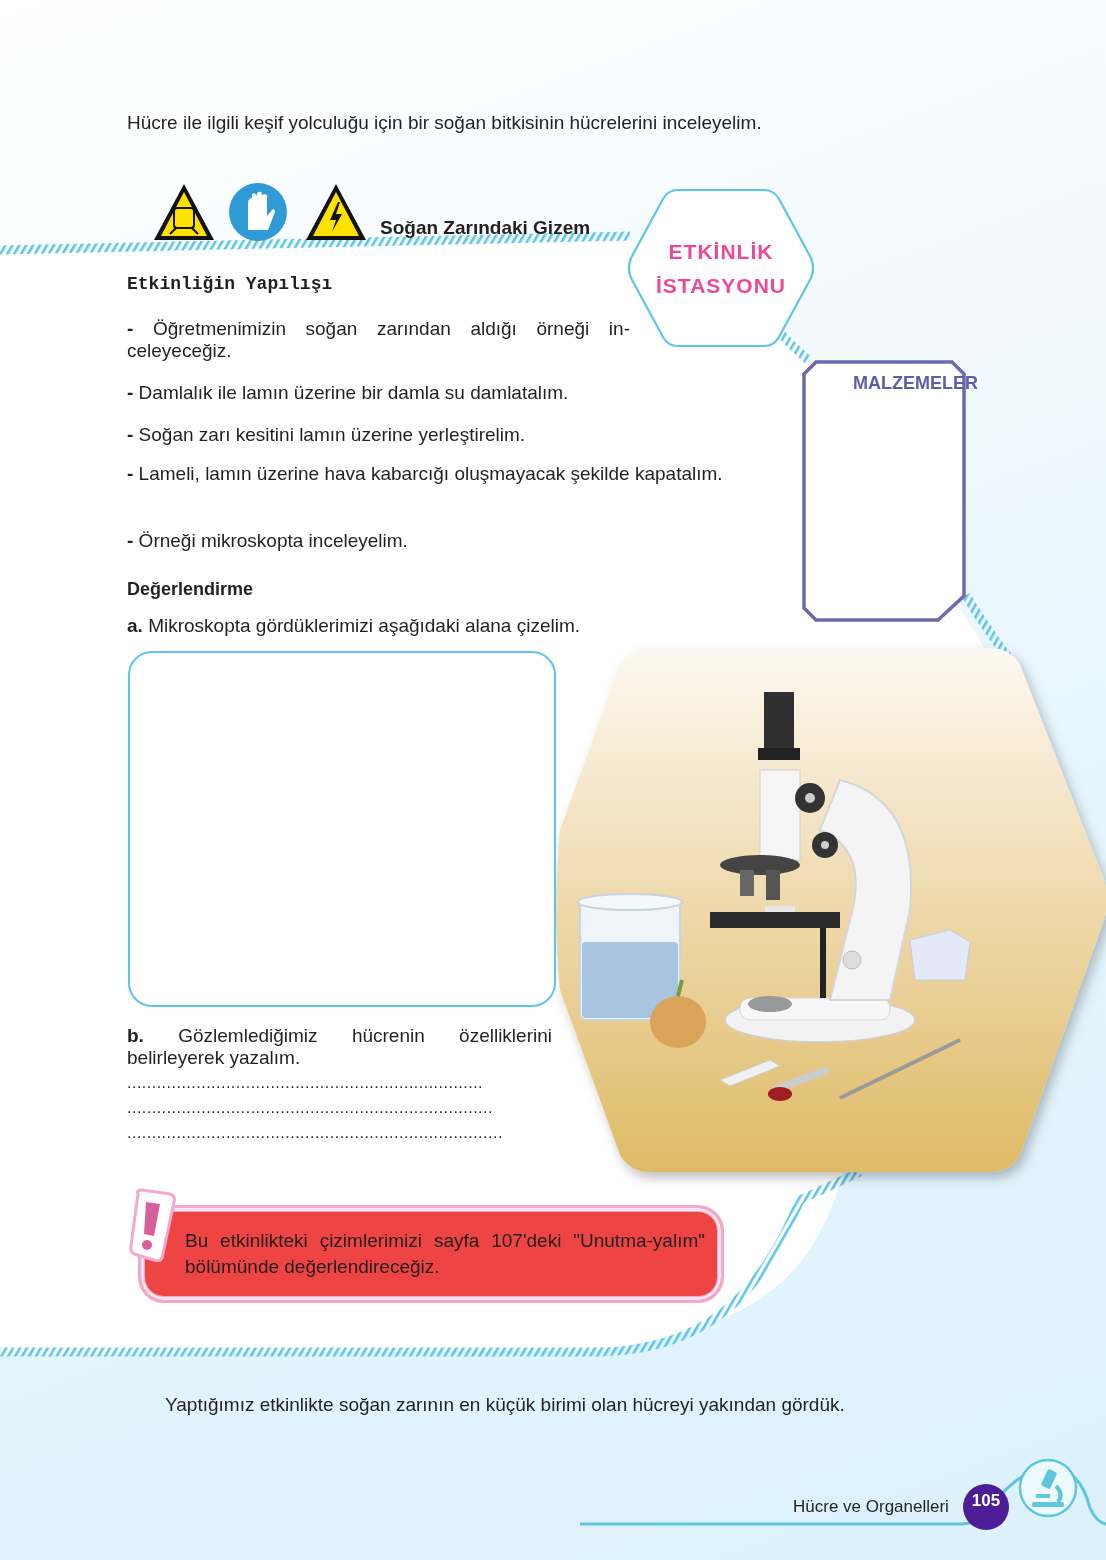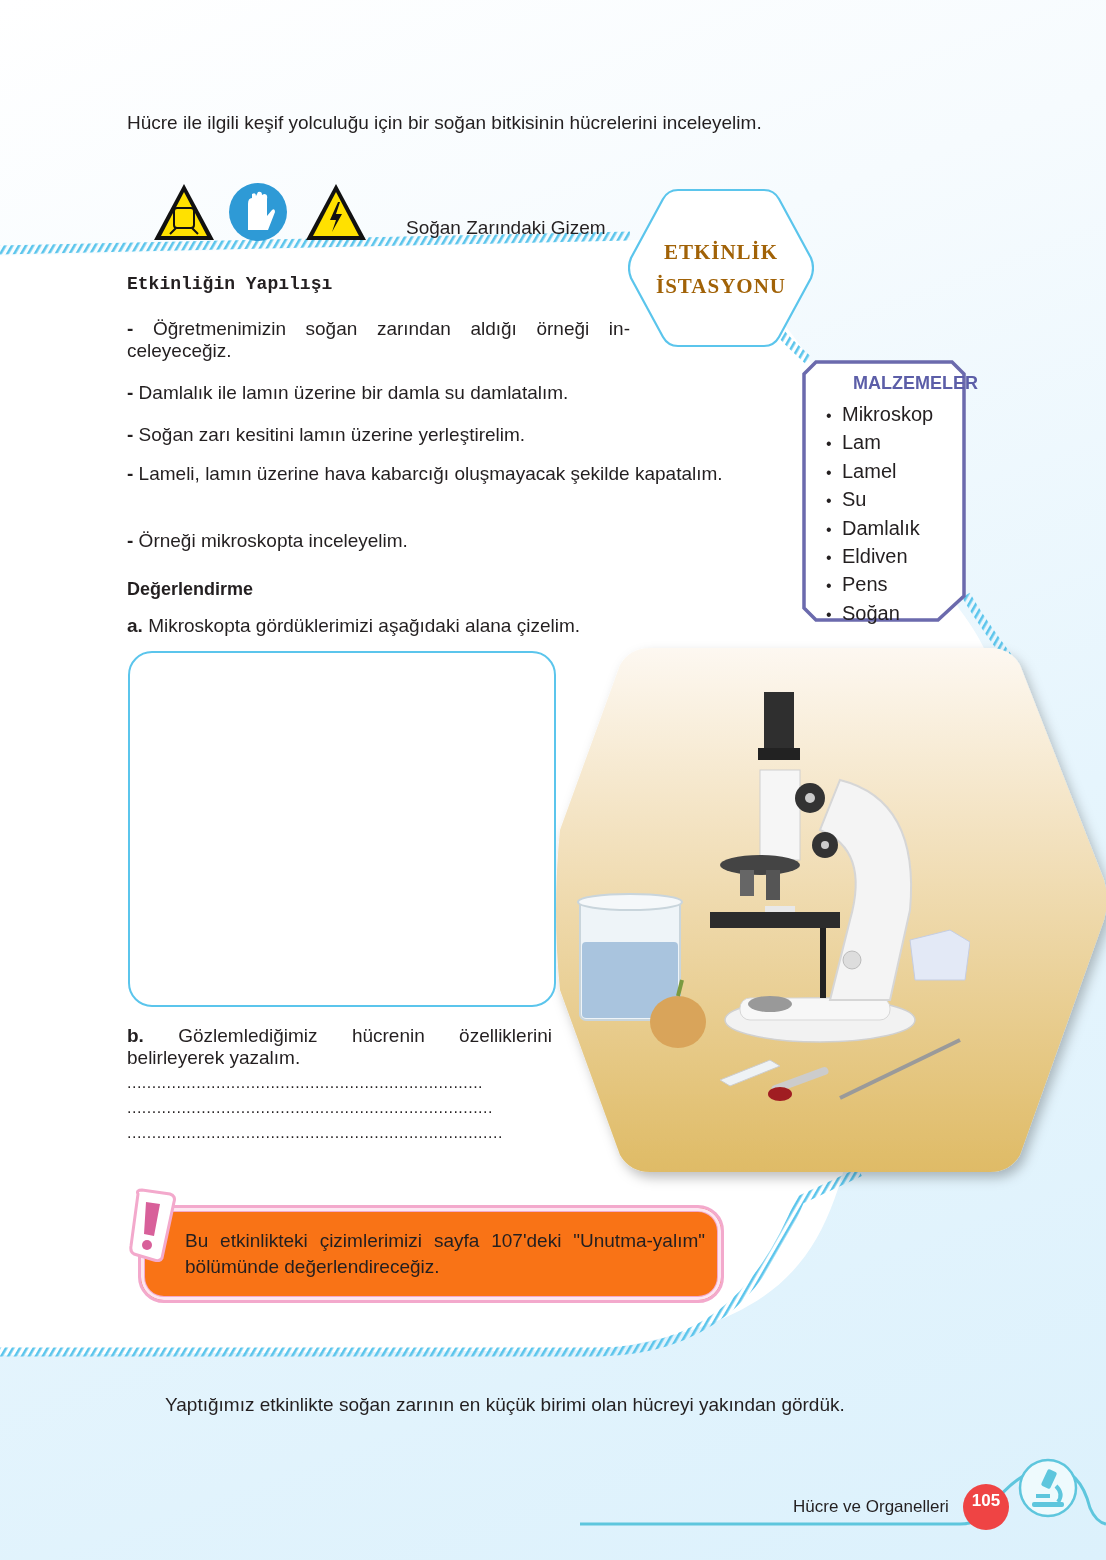--- a/index.html
+++ b/index.html
@@ -5,39 +5,39 @@
   html, body { margin:0; padding:0; }
   body {
     width:1106px; height:1560px; position:relative; overflow:hidden;
     font-family:"Liberation Sans", sans-serif; color:#231f20;
     background: linear-gradient(160deg, #ffffff 0%, #f6fbfe 25%, #e6f5fd 60%, #dcf1fc 100%);
   }
   .abs { position:absolute; }
   .intro { left:127px; top:112px; font-size:19px; }
   
   .white-region { left:0; top:0; width:1106px; height:1560px; pointer-events:none; }
-  .activity-title { left:380px; top:217px; font-size:19px; font-weight:normal;margin-left:26px; }
+  .activity-title { left:380px; top:217px; font-size:19px; font-weight:bold; }
   .icons { left:152px; top:182px; display:flex; gap:12px; }
   .icon-box { width:64px; height:60px; position:relative; }
   .hexa-label { left:628px; top:188px; width:186px; height:160px; }
-  .hexa-text { position:absolute; left:0; width:186px; text-align:center; color:#a16207; font-weight:bold; font-size:21px; letter-spacing:1px;font-family:Liberation Serif, serif; }
+  .hexa-text { position:absolute; left:0; width:186px; text-align:center; color:#ec4899; font-weight:bold; font-size:21px; letter-spacing:1px; }
   .section-head { font-weight:bold; font-size:18px; }
   .para { font-size:19px; line-height:22px; }
   .para b { font-weight:bold; }
   .materials { left:802px; top:360px; width:164px; height:262px; }
   .mat-title { position:absolute; left:0; top:13px; width:164px; text-align:right; color:#5c5ea8; font-weight:bold; font-size:18px;padding-left:12px; }
   .mat-list { position:absolute; left:24px; top:41px; margin:0; padding:0; list-style:none; font-size:20px; line-height:26.4px; }
   .mat-list li::before { content:"•"; display:inline-block; width:16px; font-size:16px; }
   .draw-box { left:128px; top:651px; width:424px; height:352px; border:2px solid #5bc5ec; border-radius:24px; background:#fff; }
   .dots { font-size:16px; letter-spacing:0.5px; color:#231f20; white-space:nowrap; overflow:hidden; }
-  .note { left:138px; top:1205px; width:580px; height:92px; border:3px solid #f3a9cc; border-radius:26px; background:#f97316; box-shadow: inset 0 0 0 3px #fde6f1, inset 0 0 0 4px #f3a9cc; }
+  .note { left:138px; top:1205px; width:580px; height:92px; border:3px solid #f3a9cc; border-radius:26px; background:#ef4444; box-shadow: inset 0 0 0 3px #fde6f1, inset 0 0 0 4px #f3a9cc; }
   .note-text { position:absolute; left:44px; top:20px; width:520px; font-size:19px; line-height:26px; text-align:justify; }
   .closing { left:127px; top:1394px; font-size:19px;margin-left:38px; }
   .footer-text { left:793px; top:1497px; font-size:17px; color:#231f20; }
-  .page-num { left:963px; top:1484px; width:46px; height:46px; border-radius:50%; background:#ef4444; color:#fff; font-weight:bold; font-size:17px; text-align:center; line-height:34px; }
+  .page-num { left:963px; top:1484px; width:46px; height:46px; border-radius:50%; background:#4c1d95; color:#fff; font-weight:bold; font-size:17px; text-align:center; line-height:34px; }
 </style>
 </head>
 <body>
 
 <svg class="abs white-region" width="1106" height="1560" viewBox="0 0 1106 1560">
   <defs>
     <pattern id="stripes" patternUnits="userSpaceOnUse" width="6" height="6" patternTransform="rotate(30)">
       <rect x="0" y="0" width="2.6" height="6" fill="#5bc5ec"></rect>
     </pattern>
     <linearGradient id="gold" x1="0" y1="0" x2="0" y2="1">
@@ -119,30 +119,20 @@
 
 <div class="abs para" style="left:127px; top:615px;">
   <b>a.</b><span> Mikroskopta gördüklerimizi aşağıdaki alana çizelim.</span>
 </div>
 
 <div class="abs materials">
   <svg width="164" height="262" viewBox="0 0 164 262" style="position:absolute;left:0;top:0">
     <path d="M14 2 L150 2 L162 14 L162 236 L136 260 L14 260 L2 248 L2 14 Z" fill="#ffffff" stroke="#6b6aad" stroke-width="3.5"></path>
   </svg>
   <div class="mat-title">MALZEMELER</div>
-  <ul class="mat-list">
-    <li>Mikroskop</li>
-    <li>Lam</li>
-    <li>Lamel</li>
-    <li>Su</li>
-    <li>Damlalık</li>
-    <li>Eldiven</li>
-    <li>Pens</li>
-    <li>Soğan</li>
-  </ul>
 </div>
 
 <div class="abs draw-box"></div>
 
 <svg class="abs" style="left:570px; top:680px;" width="400" height="440" viewBox="0 0 400 440">
 
   <g>
     <rect x="10" y="220" width="100" height="120" rx="6" fill="#eef4f8" stroke="#c9d5dc" stroke-width="2"></rect>
     <rect x="12" y="262" width="96" height="76" rx="4" fill="#a9c4de"></rect>
     <ellipse cx="60" cy="222" rx="52" ry="8" fill="#f5f8fa" stroke="#c9d5dc" stroke-width="2"></ellipse>

